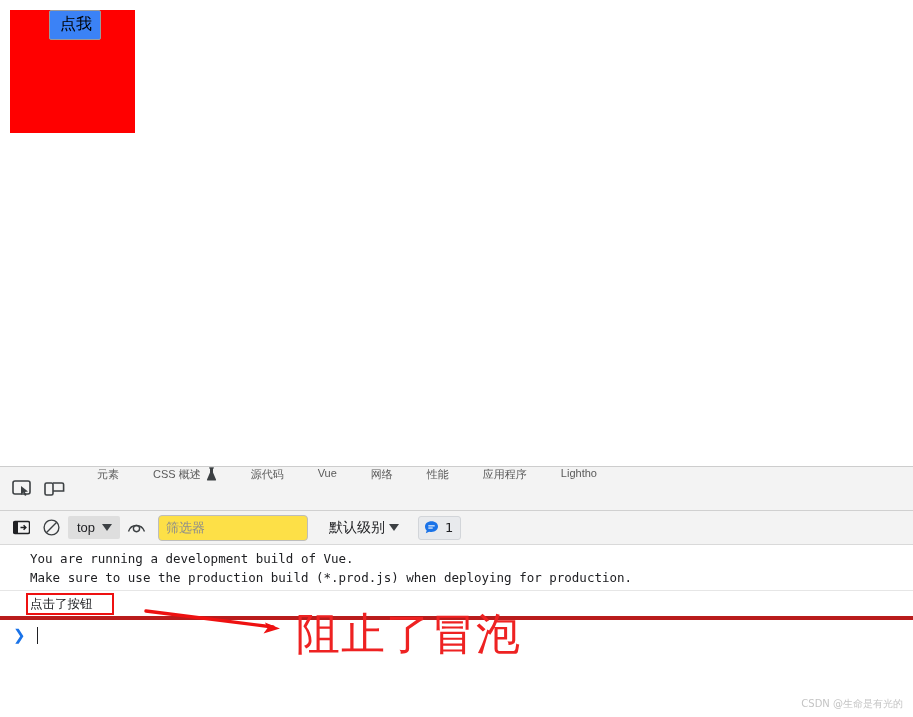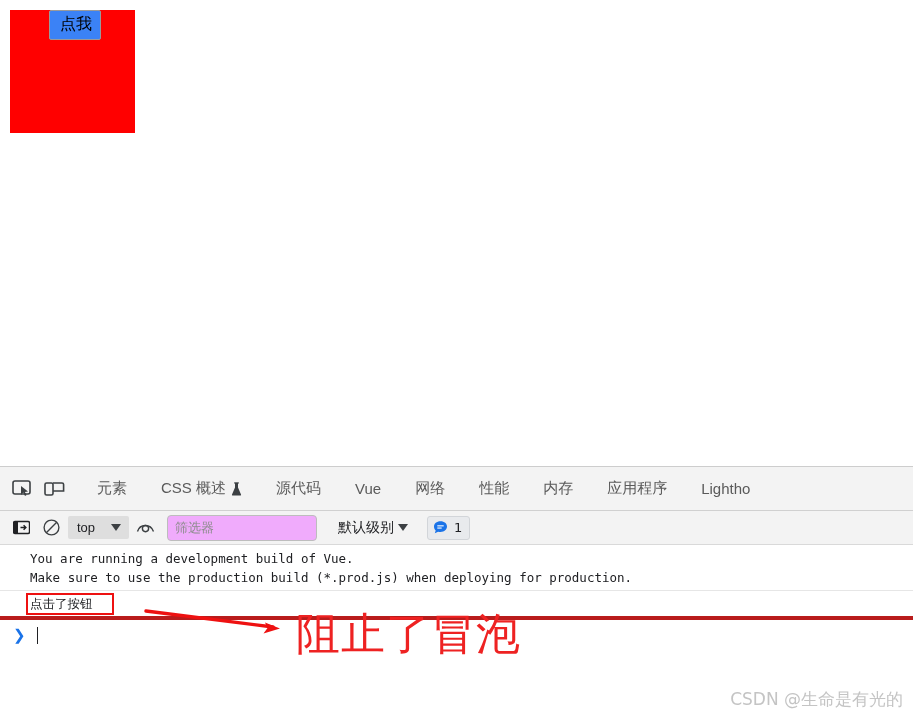--- a/index.html
+++ b/index.html
@@ -90,26 +90,26 @@
   #tabstrip {
     display: flex;
     align-items: stretch;
     height: 43px;
     margin-left: 10px;
     flex: 1 1 auto;
     overflow: hidden;
   }
   .dt-tab {
     display: flex;
-    align-items: center;
+    align-items: flex-start;
     gap: 5px;
     padding: 0 17px;
     height: 43px;
     font-family: "Liberation Sans", sans-serif;
-    font-size: 15px;
+    font-size: 11px;
     color: #5a5a5a;
     cursor: pointer;
     position: relative;
     box-sizing: border-box;
     flex: 0 0 auto;
   }
   .dt-tab.active {
     background: #e8e8e8;
     color: #1a1a1a;
   }
@@ -137,21 +137,21 @@
     height: 24px;
     display: flex;
     align-items: center;
     justify-content: center;
     cursor: pointer;
     flex: 0 0 auto;
   }
   #context-select {
     display: flex;
     align-items: center;
-    gap: 16px;
+    gap: 7px;
     background: #dedede;
     border-radius: 2px;
     padding: 3px 8px 3px 9px;
     height: 23px;
     box-sizing: border-box;
     cursor: pointer;
     flex: 0 0 auto;
   }
   #context-select .label {
     font-family: "Liberation Sans", sans-serif;
@@ -163,21 +163,21 @@
     border-left: 5px solid transparent;
     border-right: 5px solid transparent;
     border-top: 7px solid #3c4043;
   }
   #filter-input {
     flex: 0 0 auto;
     width: 150px;
     height: 23px;
     border: 1px solid #bdbdbd;
     border-radius: 4px;
-    background: #f0abfc;
+    background: #fde047;
     font-family: "DejaVu Sans", sans-serif;
     font-size: 13px;
     color: #202124;
     padding: 12px 7px;
     box-sizing: border-box;
     margin-left: 4px;
   }
   #filter-input::placeholder { color: #8c8c8c; opacity: 1; }
   #level-select {
     display: flex;
@@ -284,21 +284,21 @@
     color: #ee2222;
     letter-spacing: 1px;
     white-space: nowrap;
     pointer-events: none;
   }
   #watermark {
     position: absolute;
     right: 10px;
     bottom: 6px;
     font-family: "DejaVu Sans", sans-serif;
-    font-size: 17px;
+    font-size: 10px;
     color: #c4c4c4;
     white-space: nowrap;
     pointer-events: none;
   }
 </style>
 </head>
 <body>
 
 <div id="page-viewport">
   <div id="red-box"></div>
@@ -338,23 +338,20 @@
         <span>源代码</span>
       </div>
       <div class="dt-tab">
         <span>Vue</span>
       </div>
       <div class="dt-tab">
         <span>网络</span>
       </div>
       <div class="dt-tab">
         <span>性能</span>
-      </div>
-      <div class="dt-tab">
-        <span>内存</span>
       </div>
       <div class="dt-tab">
         <span>应用程序</span>
       </div>
       <div class="dt-tab">
         <span>Lightho</span>
       </div>
     </div>
   </div>
 

